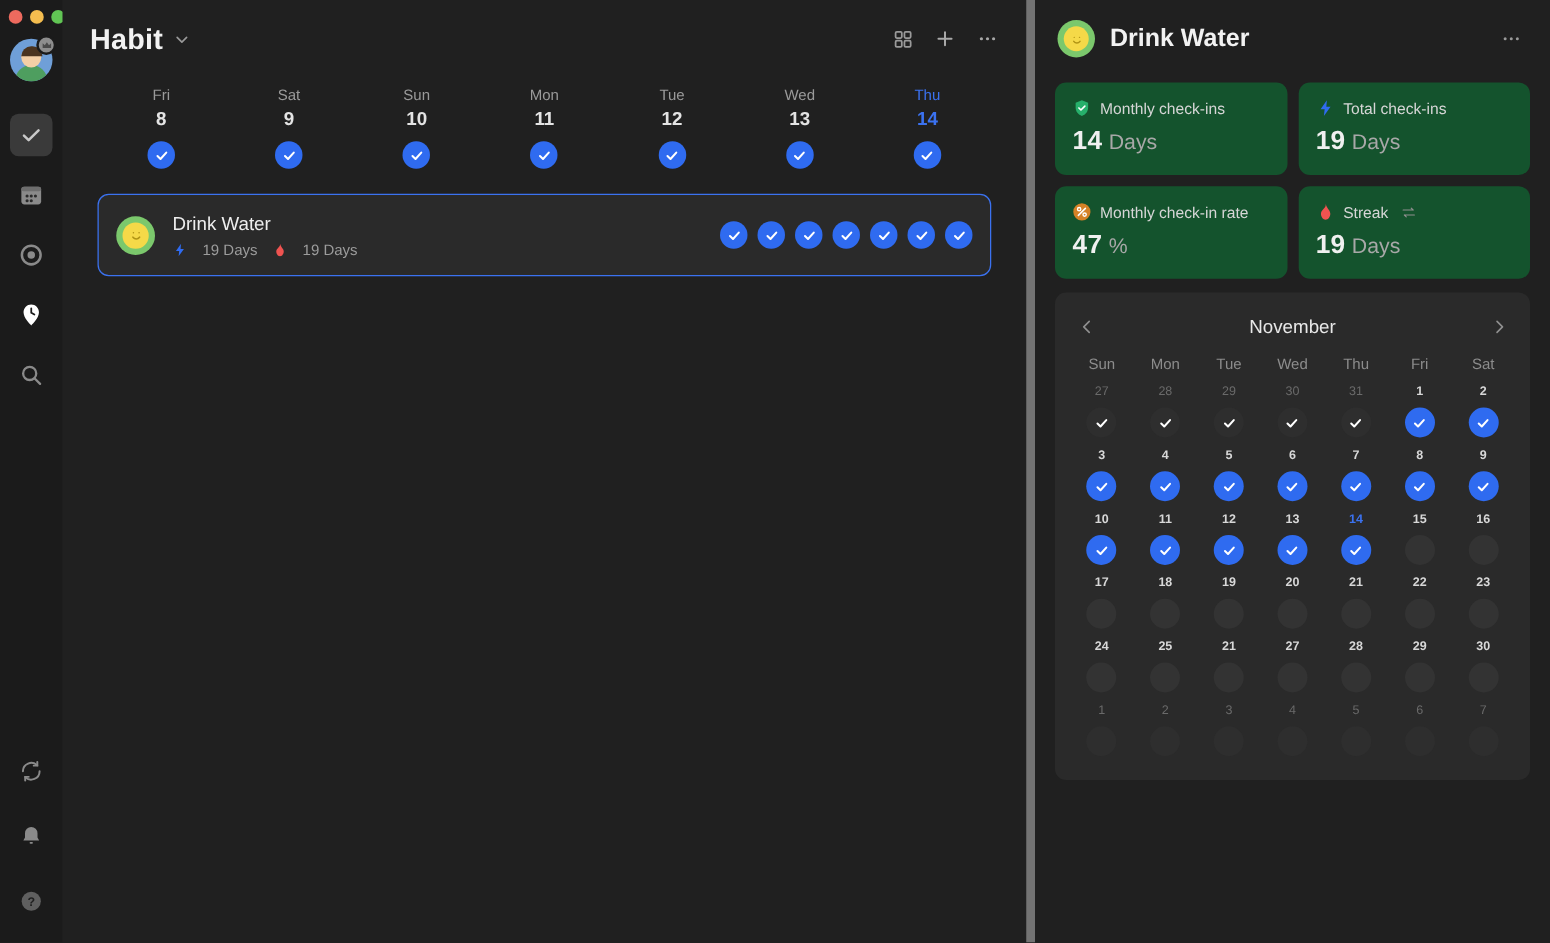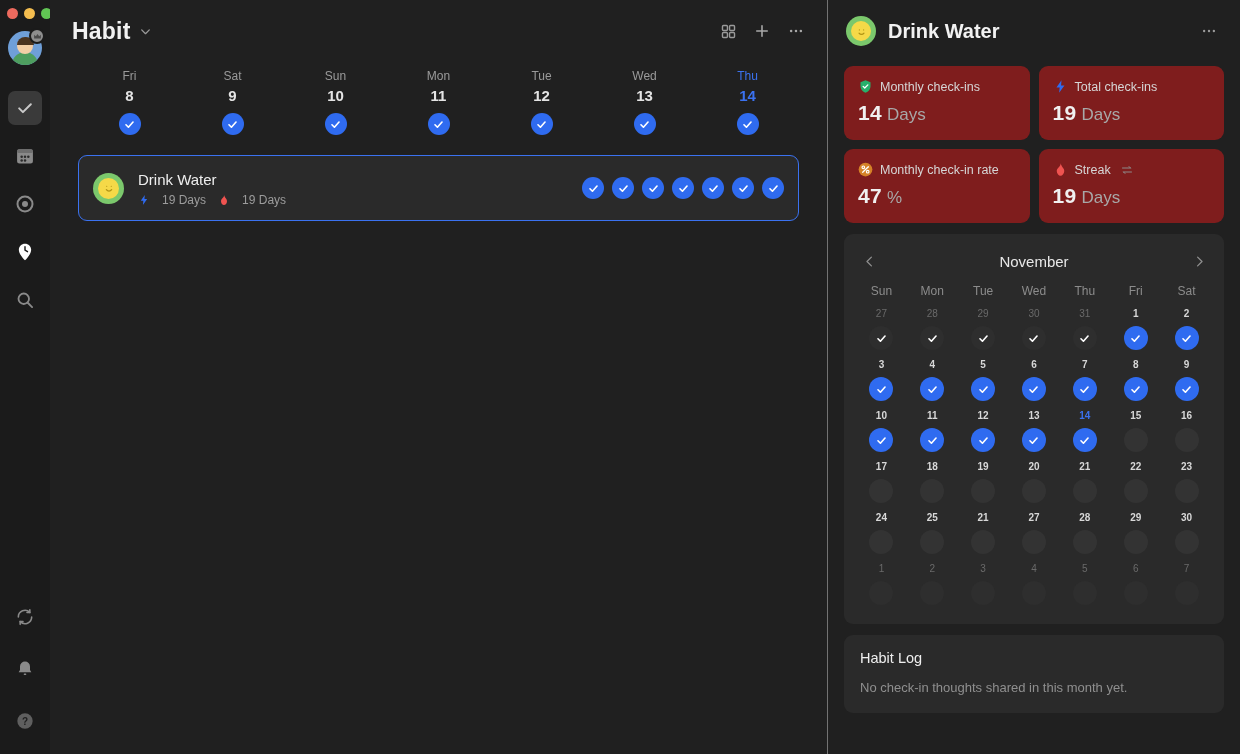--- a/index.html
+++ b/index.html
@@ -50,21 +50,21 @@
   .nav-btn.boxed { background: #3a3a3a; }
   .nav-ico { width: 20px; height: 20px; display: block; }
   .bottom-nav {
     position: absolute; bottom: 16px; left: 0; width: 50px;
     display: flex; flex-direction: column; align-items: center; gap: 18px;
   }
 
   
   .main {
     flex: 1 1 auto; height: 754px; background: #202020;
-    position: relative; border-right: 1px solid #737373;
+    position: relative; border-right: 7px solid #737373;
     width: 778px;
   }
   .main-header {
     height: 62px; display: flex; align-items: center;
     padding: 0 16px 0 22px;
   }
   .app-title {
     font-size: 23px; font-weight: bold; color: #f2f2f2; letter-spacing: .2px;
   }
   .title-chev { margin-left: 8px; display: flex; align-items: center; cursor: pointer; }
@@ -138,21 +138,21 @@
   }
   .panel-title { font-size: 20px; font-weight: bold; color: #f2f2f2; margin-left: 12px; }
   .panel-spacer { flex: 1 1 auto; }
   .dots-btn { cursor: pointer; padding: 4px; display: flex; }
 
   .stats-grid {
     display: grid; grid-template-columns: 1fr 1fr; gap: 9px;
     margin-top: 4px;
   }
   .stat-card {
-    background: #7f1d1d; border-radius: 9px; padding: 13px 14px; height: 74px;
+    background: #14532d; border-radius: 9px; padding: 13px 14px; height: 74px;
   }
   .stat-head { display: flex; align-items: center; gap: 7px; }
   .stat-label { font-size: 12.5px; color: #d6d6d6; }
   .stat-val { margin-top: 7px; display: flex; align-items: baseline; gap: 5px; }
   .stat-num { font-size: 21px; font-weight: bold; color: #f0f0f0; letter-spacing: .3px; }
   .stat-unit { font-size: 17px; color: #a8a8a8; }
   .badge-ico {
     width: 15px; height: 15px; border-radius: 50%;
     display: flex; align-items: center; justify-content: center;
     flex: 0 0 15px;
@@ -795,18 +795,14 @@
             <div class="cal-num">6</div>
             <div class="cal-dot"></div>
           </div>
           <div class="cal-cell out">
             <div class="cal-num">7</div>
             <div class="cal-dot"></div>
           </div>
         </div>
     </div>
 
-    <div class="log-card">
-      <div class="log-title">Habit Log</div>
-      <div class="log-empty">No check-in thoughts shared in this month yet.</div>
-    </div>
   </div>
 </div>
 
 </body></html>

